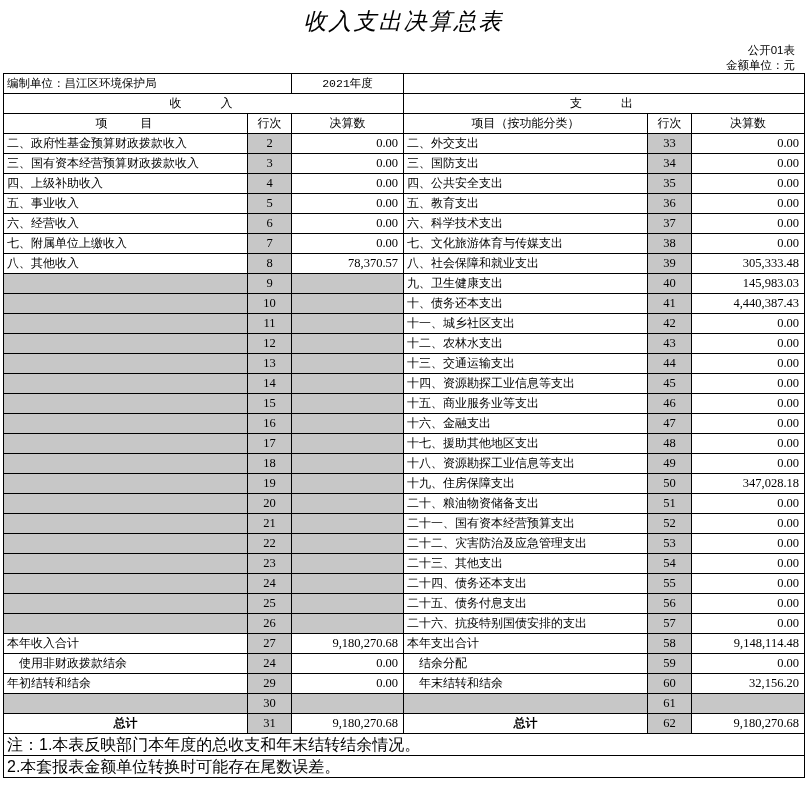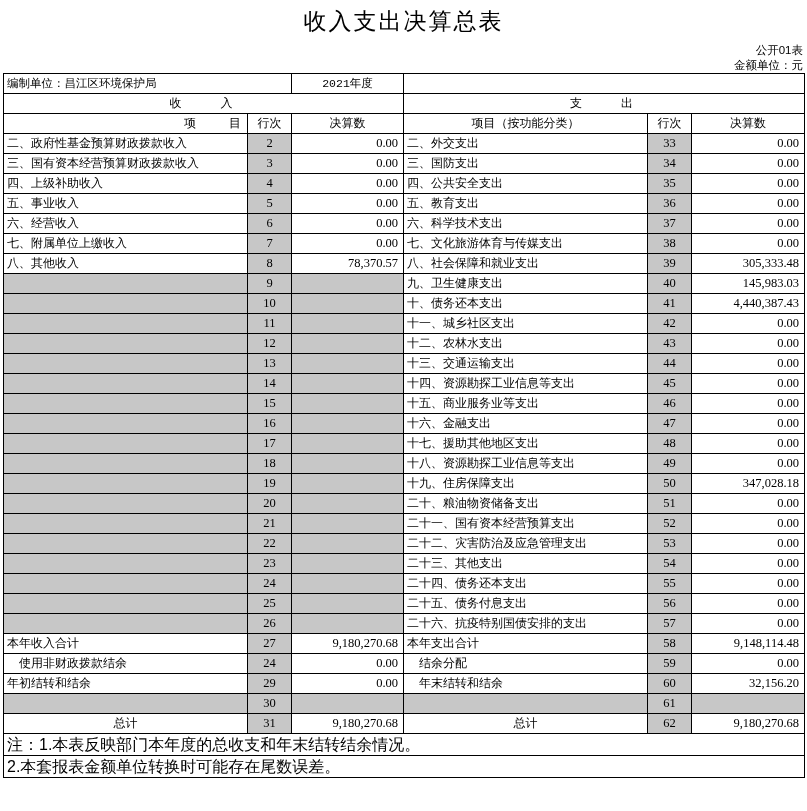--- a/index.html
+++ b/index.html
@@ -24,21 +24,21 @@
     text-align: center;
     font-size: 23px;
     font-family: "Liberation Serif", serif;
     padding-top: 6px;
     padding-bottom: 6px;
     letter-spacing: 2px;
   }
   .meta-right {
     text-align: right;
     font-size: 11.5px;
-    padding-right: 4px;
+    padding-right: 12px;
     line-height: 15px;
   }
   table.main {
     border-collapse: collapse;
     width: 801px;
     margin-left: 3px;
     table-layout: fixed;
     font-size: 12px;
   }
   table.main td {
@@ -46,32 +46,32 @@
     height: 19px;
     padding: 0 3px;
     vertical-align: middle;
     overflow: hidden;
     white-space: nowrap;
   }
   .c { text-align: center; }
   .l { text-align: left; }
   .r { text-align: right; padding-right: 5px !important; }
   .gray { background: #c7c7c7; }
-  .bold { font-weight: normal; }
+  .bold { font-weight: bold; }
   .hdr-unit { font-size: 11.5px; font-family: Liberation Mono, monospace; }
   .spaced { letter-spacing: 5px; }
-  .spaced2 { letter-spacing: 3px; text-align: right; }
+  .spaced2 { letter-spacing: 3px; }
   .num { font-family: "Liberation Serif", serif; font-size: 12.5px; }
   .note {
     font-size: 16px;
     padding-left: 6px;
     line-height: 21px;
   }
   .note2 { padding-left: 24px; }
-  .title-wrap { position: relative; }
+  .title-wrap { position: relative; font-style: italic; }
 </style>
 </head>
 <body>
 
 <div class="page">
 
   <div class="title-wrap">
     <div class="title">收入支出决算总表</div>
   </div>
 

